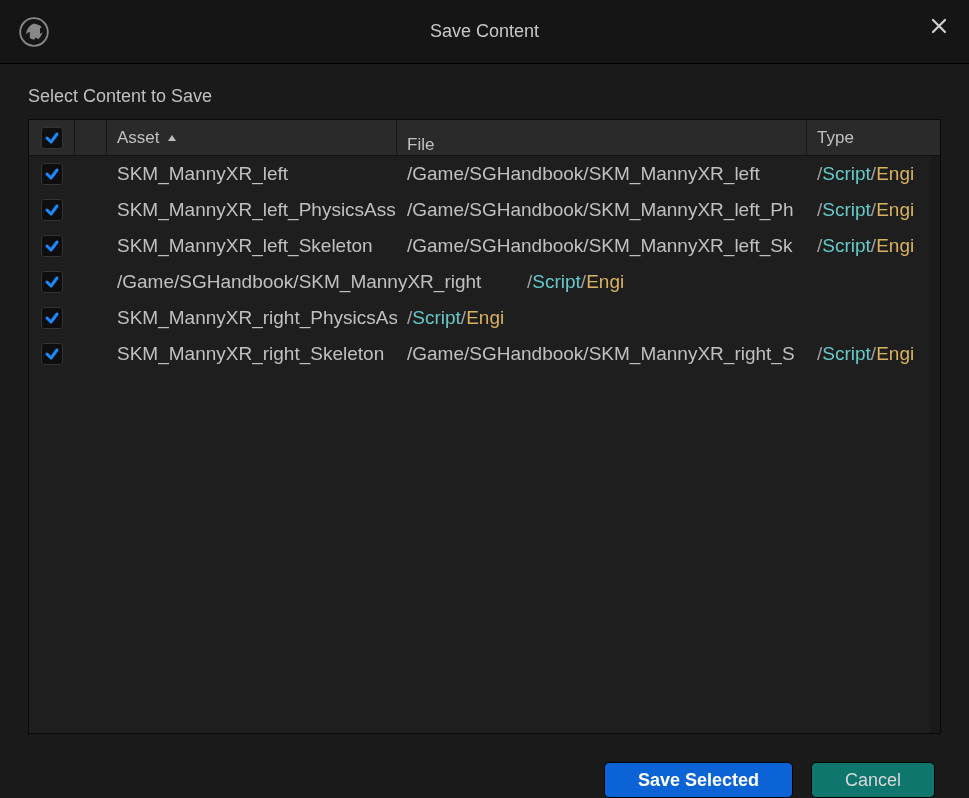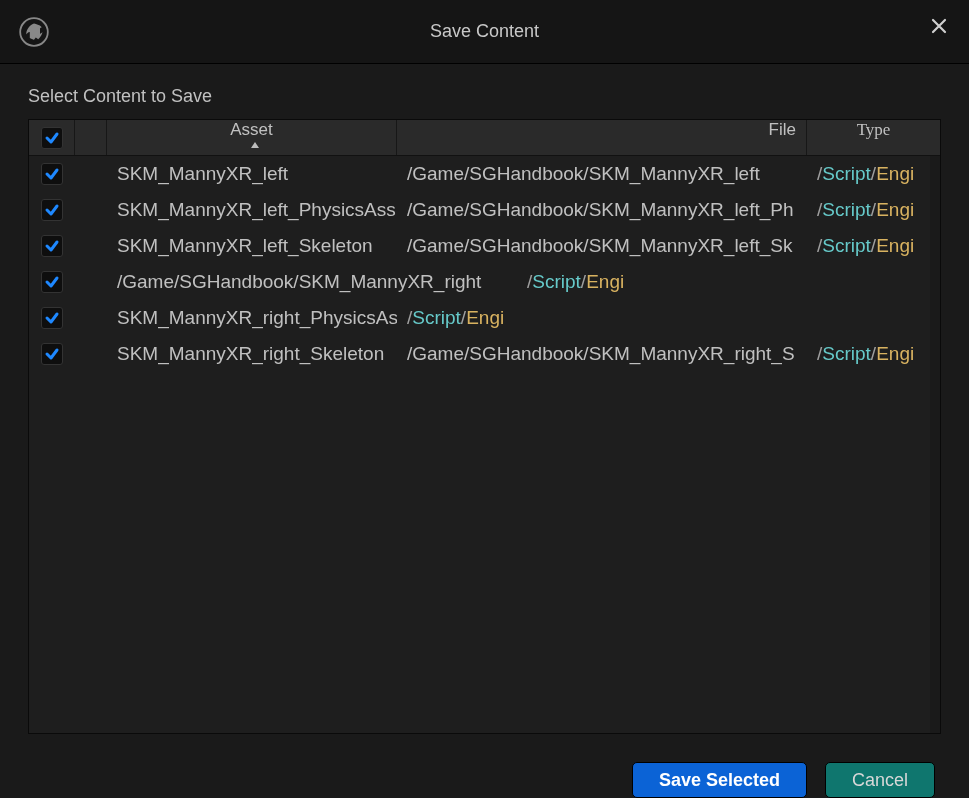--- a/index.html
+++ b/index.html
@@ -65,23 +65,22 @@
     }
     .th {
       display: flex;
       align-items: center;
       color: #c0c0c0;
       font-size: 17px;
       padding: 0 10px;
       border-right: 1px solid #171717;
       cursor: pointer;
       position: relative;
-      flex-direction: column;
-    }
-    .th:last-child { border-right: none; font-family: Liberation Serif, serif; }
+    }
+    .th:last-child { border-right: none; }
     .col-check { width: 46px; justify-content: center; padding: 0; }
     .col-icon  { width: 32px; padding: 0; }
     .col-asset { width: 290px; }
     .col-file  { width: 410px; align-items: flex-end; }
     .col-type  { flex: 1; min-width: 0; }
     .sort-arrow { margin-left: 6px; display: inline-flex; }
     .tbody { }
     .row {
       display: flex;
       align-items: center;
@@ -124,21 +123,21 @@
       height: 64px;
       background: #1a1a1a;
       display: flex;
       align-items: center;
       justify-content: flex-end;
       padding-right: 34px;
       gap: 18px;
     }
     .btn {
       height: 36px;
-      padding: 0 26px;
+      padding: 0 33px;
       border-radius: 5px;
       font-size: 18px;
       display: flex; align-items: center; justify-content:center;
       cursor: pointer;
       border: 1px solid #000;
       margin-top: 8px;
     }
     .btn-primary {
       background: #0b63d6;
       color: #fff;

